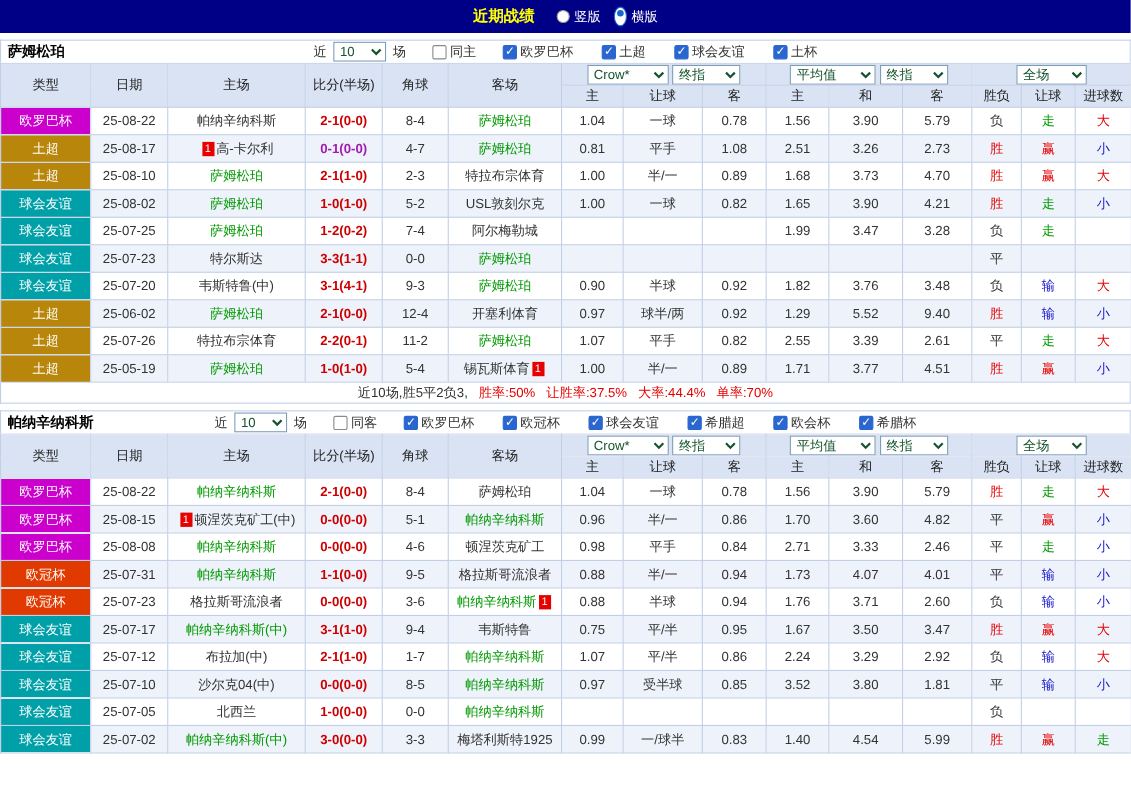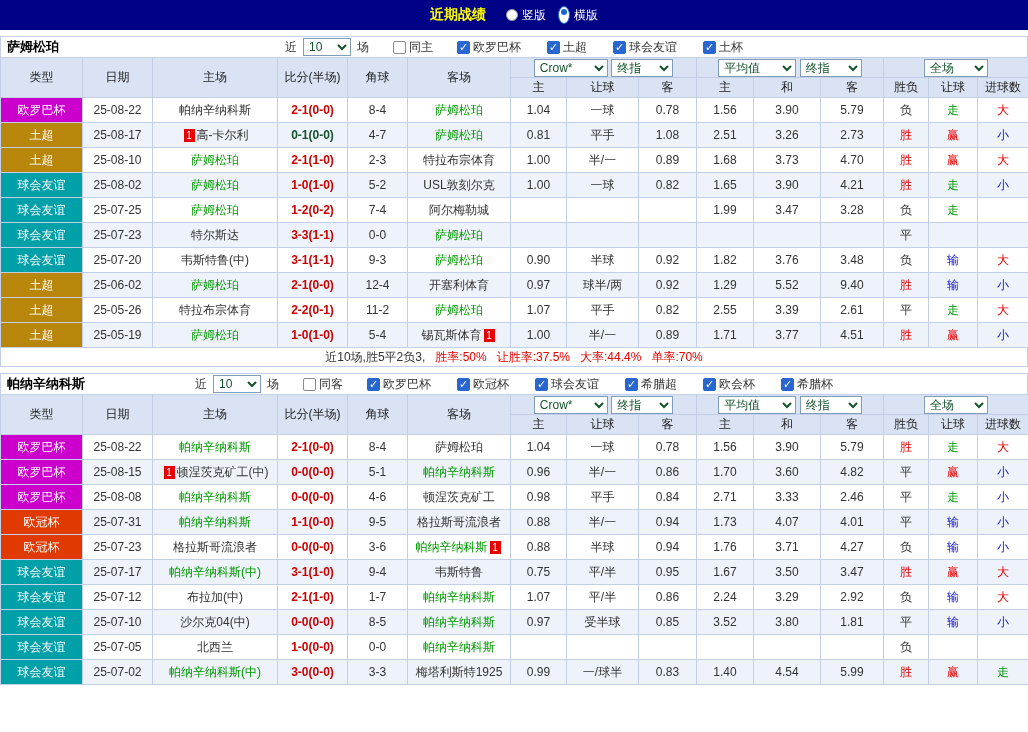--- a/index.html
+++ b/index.html
@@ -194,21 +194,21 @@
             <td class="c-num">3.90</td>
             <td class="c-num">5.79</td>
             <td class="c-res" style="color: rgb(51, 51, 51);">负</td>
             <td class="c-res" style="color: rgb(0, 153, 0);">走</td>
             <td class="c-res" style="color: rgb(230, 0, 0);">大</td>
           </tr>
           <tr>
             <td class="c-comp" style="background: rgb(184, 134, 11);">土超</td>
             <td class="c-date">25-08-17</td>
             <td class="c-team"><span class="card">1</span><span>高-卡尔利</span></td>
-            <td class="c-score" style="color: #14532d;">0-1(0-0)</td>
+            <td class="c-score" style="color: #a21caf;">0-1(0-0)</td>
             <td class="c-num">4-7</td>
             <td class="c-team"><span style="color: rgb(0, 153, 0);">萨姆松珀</span></td>
             <td class="c-num">0.81</td>
             <td class="c-num">平手</td>
             <td class="c-num">1.08</td>
             <td class="c-num">2.51</td>
             <td class="c-num">3.26</td>
             <td class="c-num">2.73</td>
             <td class="c-res" style="color: rgb(230, 0, 0);">胜</td>
             <td class="c-res" style="color: rgb(230, 0, 0);">赢</td>
@@ -279,21 +279,21 @@
             <td class="c-num"></td>
             <td class="c-num"></td>
             <td class="c-res" style="color: rgb(51, 51, 51);">平</td>
             <td class="c-res"></td>
             <td class="c-res"></td>
           </tr>
           <tr>
             <td class="c-comp" style="background: rgb(0, 160, 168);">球会友谊</td>
             <td class="c-date">25-07-20</td>
             <td class="c-team"><span>韦斯特鲁(中)</span></td>
-            <td class="c-score" style="color: rgb(204, 0, 0);">3-1(1-1)</td>
+            <td class="c-score" style="color: rgb(204, 0, 0);">3-1(4-1)</td>
             <td class="c-num">9-3</td>
             <td class="c-team"><span style="color: rgb(0, 153, 0);">萨姆松珀</span></td>
             <td class="c-num">0.90</td>
             <td class="c-num">半球</td>
             <td class="c-num">0.92</td>
             <td class="c-num">1.82</td>
             <td class="c-num">3.76</td>
             <td class="c-num">3.48</td>
             <td class="c-res" style="color: rgb(51, 51, 51);">负</td>
             <td class="c-res" style="color: rgb(20, 20, 204);">输</td>
@@ -311,21 +311,21 @@
             <td class="c-num">0.92</td>
             <td class="c-num">1.29</td>
             <td class="c-num">5.52</td>
             <td class="c-num">9.40</td>
             <td class="c-res" style="color: rgb(230, 0, 0);">胜</td>
             <td class="c-res" style="color: rgb(20, 20, 204);">输</td>
             <td class="c-res" style="color: rgb(20, 20, 204);">小</td>
           </tr>
           <tr>
             <td class="c-comp" style="background: rgb(184, 134, 11);">土超</td>
-            <td class="c-date">25-05-26</td>
+            <td class="c-date">25-07-26</td>
             <td class="c-team"><span>特拉布宗体育</span></td>
             <td class="c-score" style="color: rgb(204, 0, 0);">2-2(0-1)</td>
             <td class="c-num">11-2</td>
             <td class="c-team"><span style="color: rgb(0, 153, 0);">萨姆松珀</span></td>
             <td class="c-num">1.07</td>
             <td class="c-num">平手</td>
             <td class="c-num">0.82</td>
             <td class="c-num">2.55</td>
             <td class="c-num">3.39</td>
             <td class="c-num">2.61</td>
@@ -528,21 +528,21 @@
             <td class="c-date">25-07-23</td>
             <td class="c-team"><span>格拉斯哥流浪者</span></td>
             <td class="c-score" style="color: rgb(204, 0, 0);">0-0(0-0)</td>
             <td class="c-num">3-6</td>
             <td class="c-team"><span style="color: rgb(0, 153, 0);">帕纳辛纳科斯</span><span class="card">1</span></td>
             <td class="c-num">0.88</td>
             <td class="c-num">半球</td>
             <td class="c-num">0.94</td>
             <td class="c-num">1.76</td>
             <td class="c-num">3.71</td>
-            <td class="c-num">4.27</td>
+            <td class="c-num">2.60</td>
             <td class="c-res" style="color: rgb(51, 51, 51);">负</td>
             <td class="c-res" style="color: rgb(20, 20, 204);">输</td>
             <td class="c-res" style="color: rgb(20, 20, 204);">小</td>
           </tr>
           <tr>
             <td class="c-comp" style="background: rgb(0, 160, 168);">球会友谊</td>
             <td class="c-date">25-07-17</td>
             <td class="c-team"><span style="color: rgb(0, 153, 0);">帕纳辛纳科斯(中)</span></td>
             <td class="c-score" style="color: rgb(204, 0, 0);">3-1(1-0)</td>
             <td class="c-num">9-4</td>

